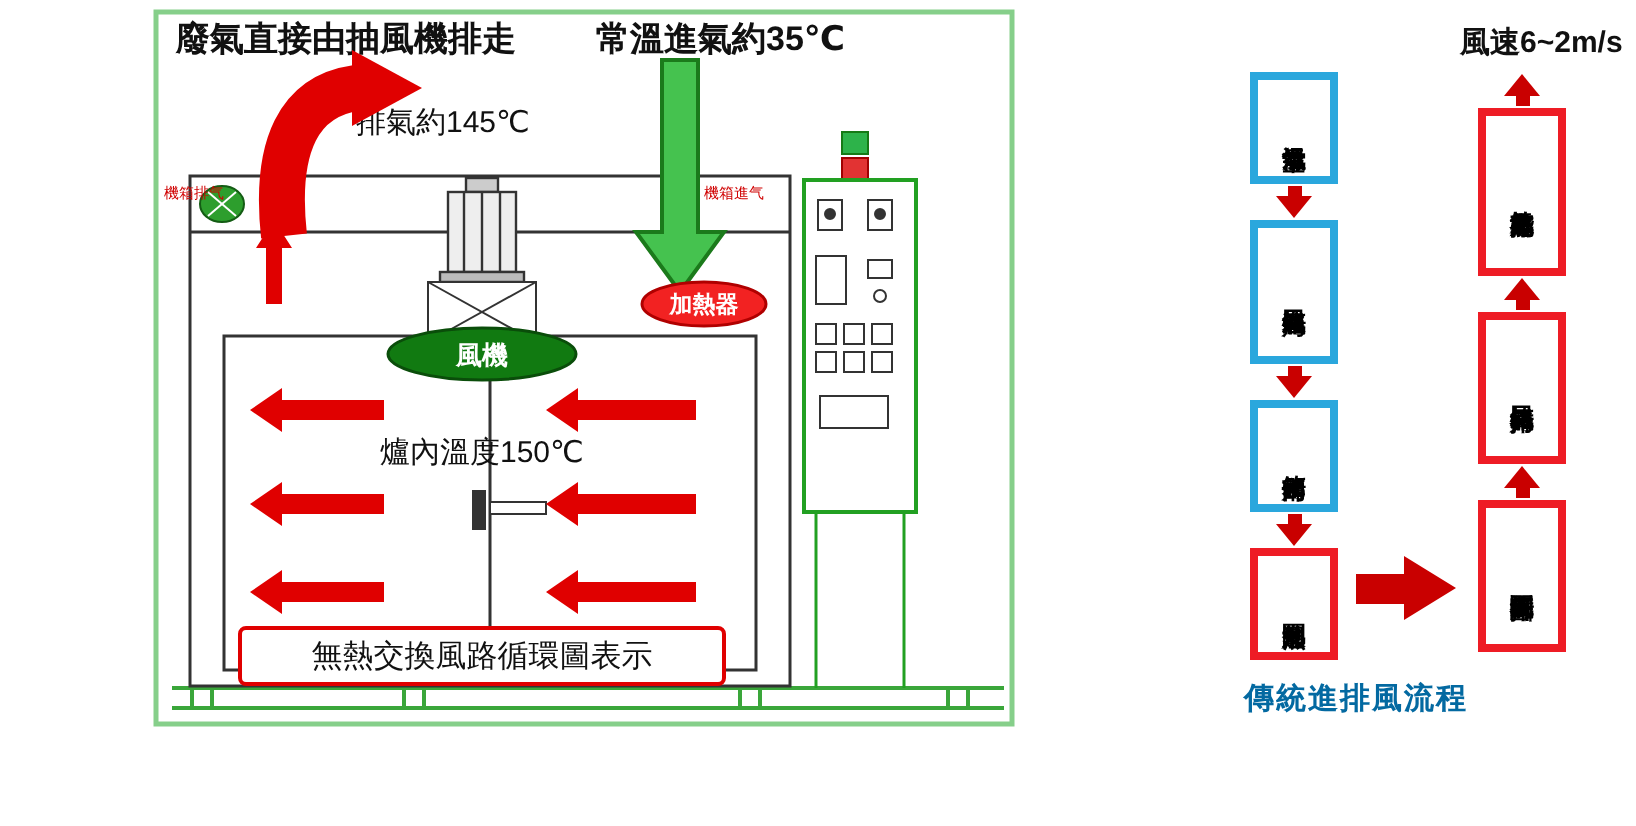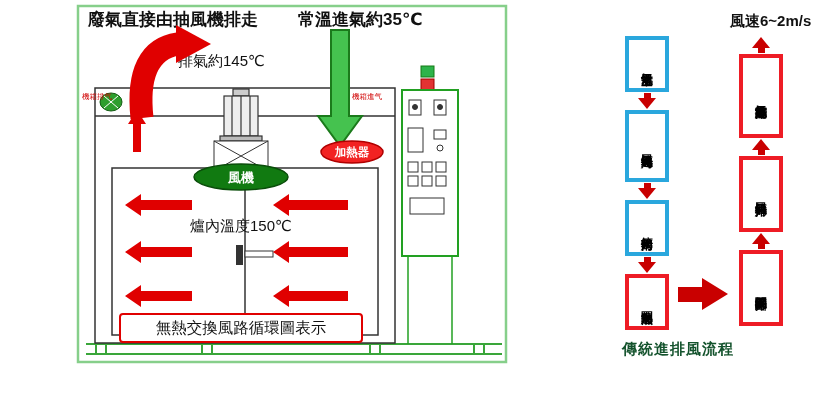--- a/index.html
+++ b/index.html
@@ -3,21 +3,21 @@
 <meta charset="utf-8">
 <style>
   html,body{margin:0;padding:0;background:#fff;}
   body{font-family:"Liberation Sans","DejaVu Sans",sans-serif;}
   .canvas{position:relative;width:818px;height:413px;background:#fff;overflow:hidden;margin-left:40px;}
   svg text{font-family:"Liberation Sans","DejaVu Sans",sans-serif;}
 
   
   :root{ --ar:#c90000; --blue:#2aa7dd; --red:#ee1c25; }
   .windspeed{position:absolute;left:690px;top:12px;font-size:15px;font-weight:700;color:#111;}
-  .flow-caption{position:absolute;left:582px;top:340px;font-size:15px;font-weight:700;color:#14532d;letter-spacing:1px;}
+  .flow-caption{position:absolute;left:582px;top:340px;font-size:15px;font-weight:700;color:#0369a1;letter-spacing:1px;}
   .col{position:absolute;width:46px;display:flex;flex-direction:column;align-items:center;}
   .fc-box{width:44px;box-sizing:border-box;border:4px solid #000;background:#fff;
           display:flex;align-items:center;justify-content:center;}
   .fc-box.blue{border-color:var(--blue);}
   .fc-box.red{border-color:var(--red);}
   .vtxt{writing-mode:vertical-rl;text-orientation:upright;font-size:12px;font-weight:700;
         line-height:1;color:#000;}
   .arr{display:flex;flex-direction:column;align-items:center;margin:1px 0;}
   .arr .shaft{width:7px;height:5px;background:var(--ar);}
   .tri-down{width:0;height:0;border-left:9px solid transparent;border-right:9px solid transparent;

